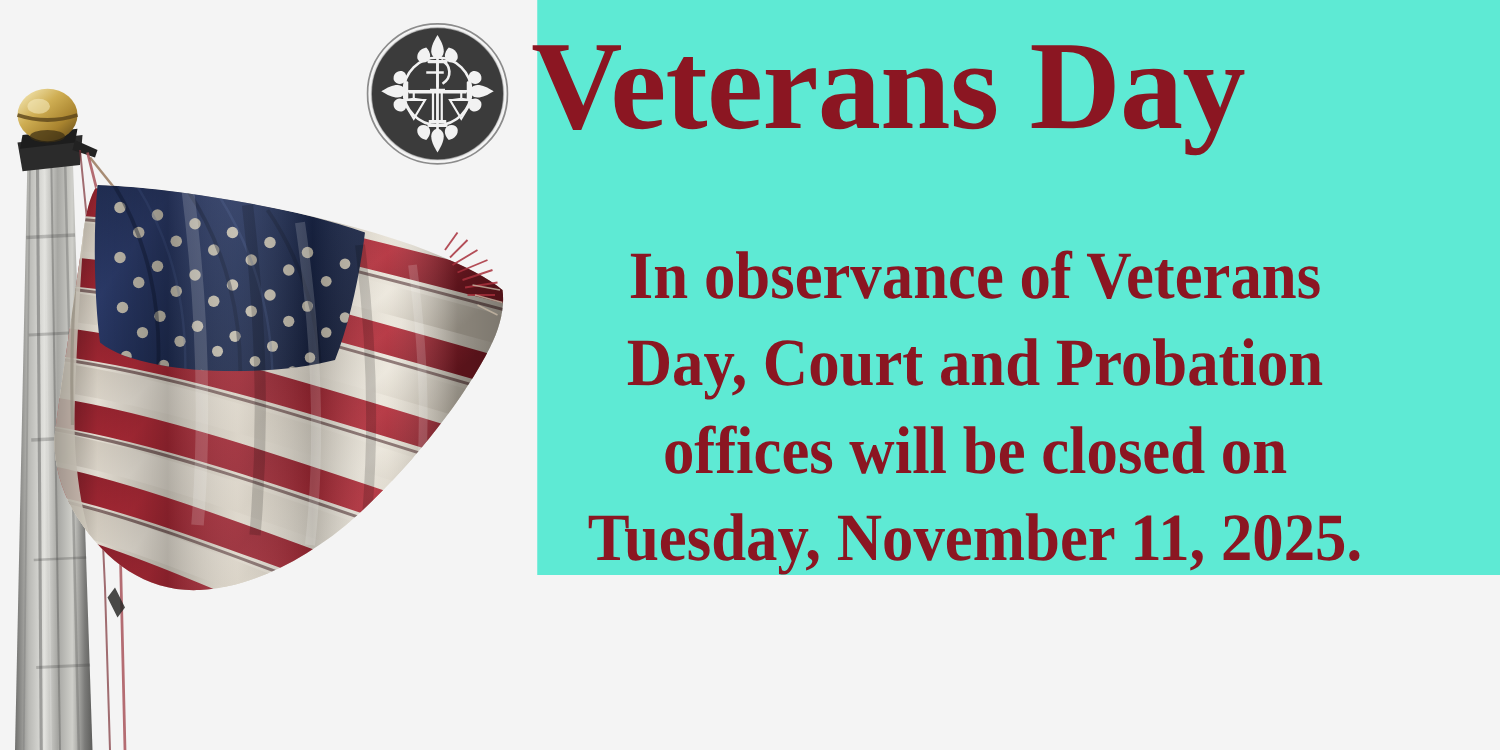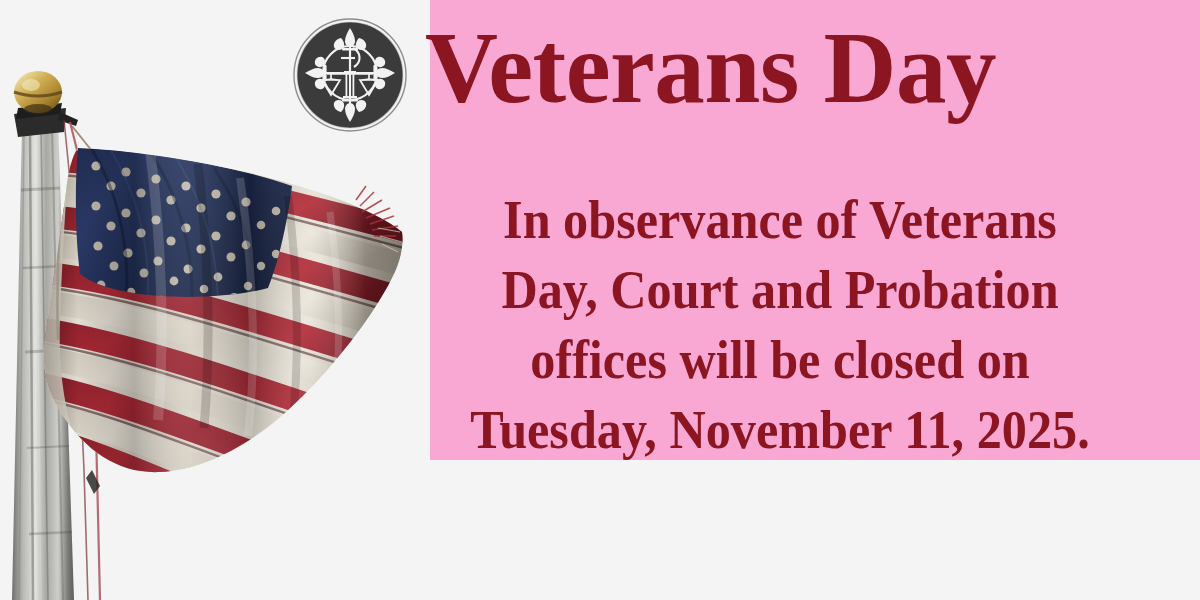--- a/index.html
+++ b/index.html
@@ -7,21 +7,21 @@
   body {
     background:#f4f4f4;
     font-family:"Liberation Serif", "DejaVu Serif", serif;
     overflow:hidden;
     position:relative;
   }
 
   #banner {
     position:absolute; inset:0;
     width:1200px; height:460px;
-    background:#f9a8d4;
+    background:#5eead4;
   }
 
   
   #flag-photo {
     position:absolute;
     left:0; top:0;
     width:430px; height:600px;
     overflow:hidden;
   }
   #flag-svg { display:block; width:430px; height:600px; }

